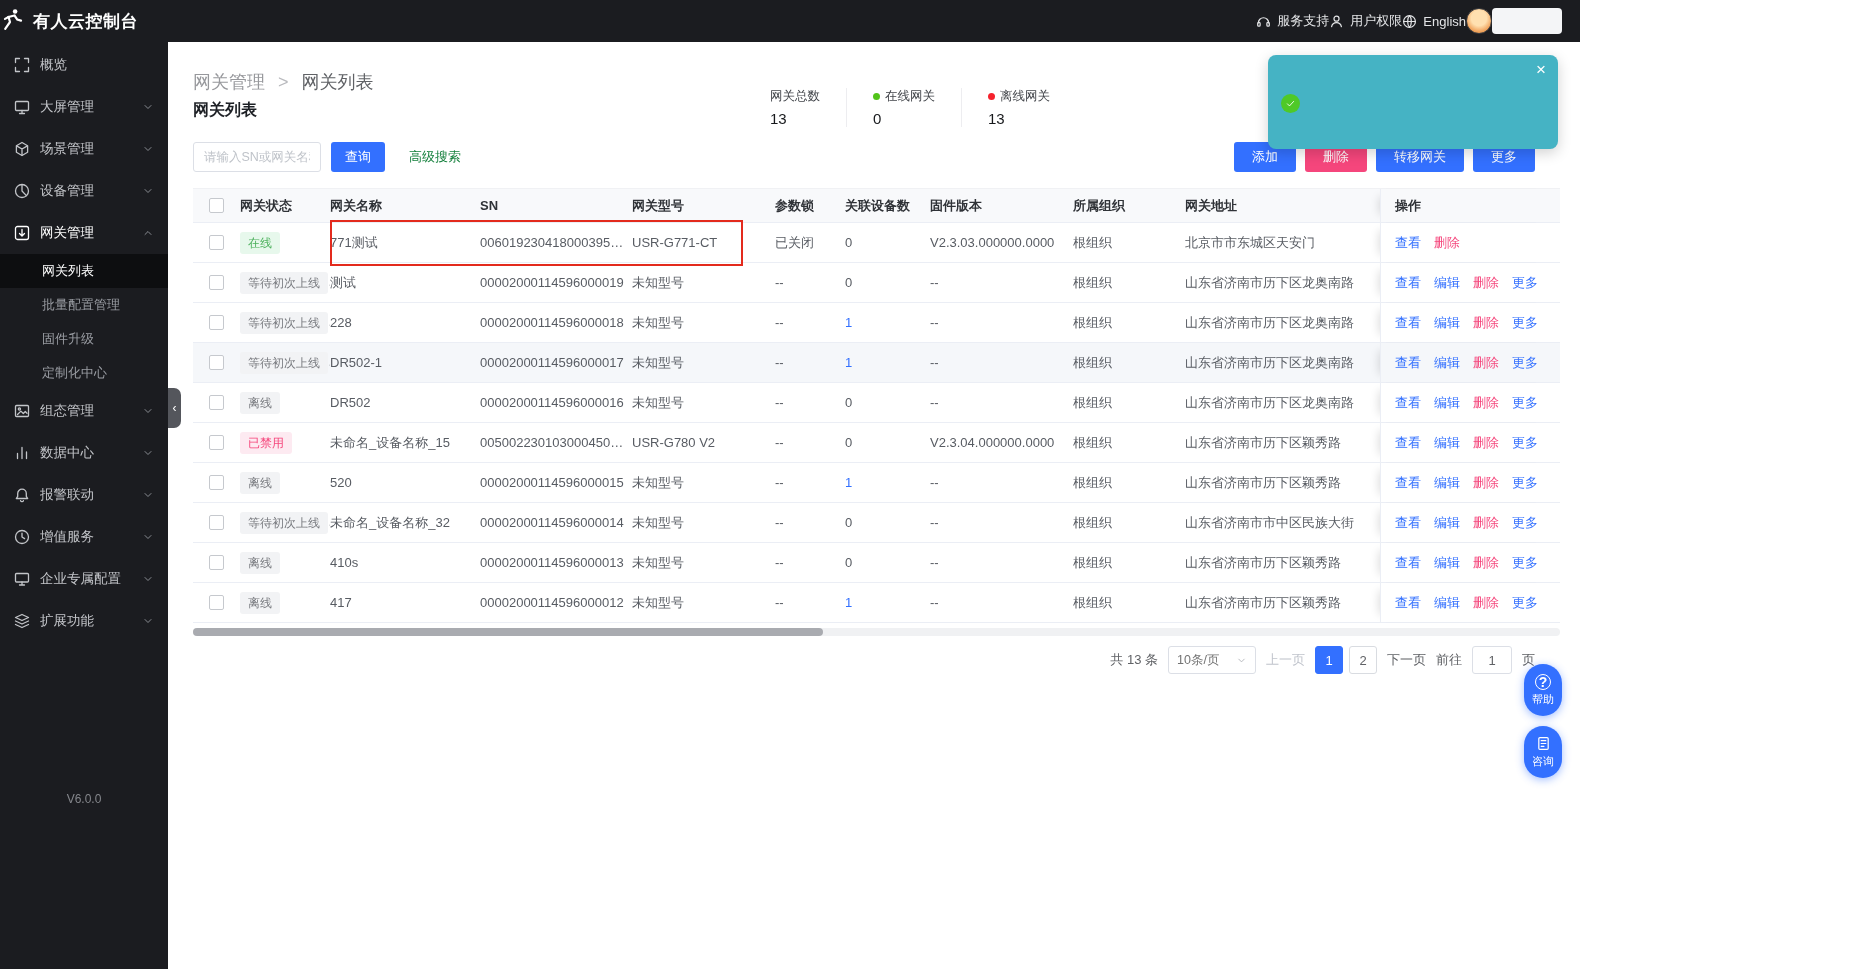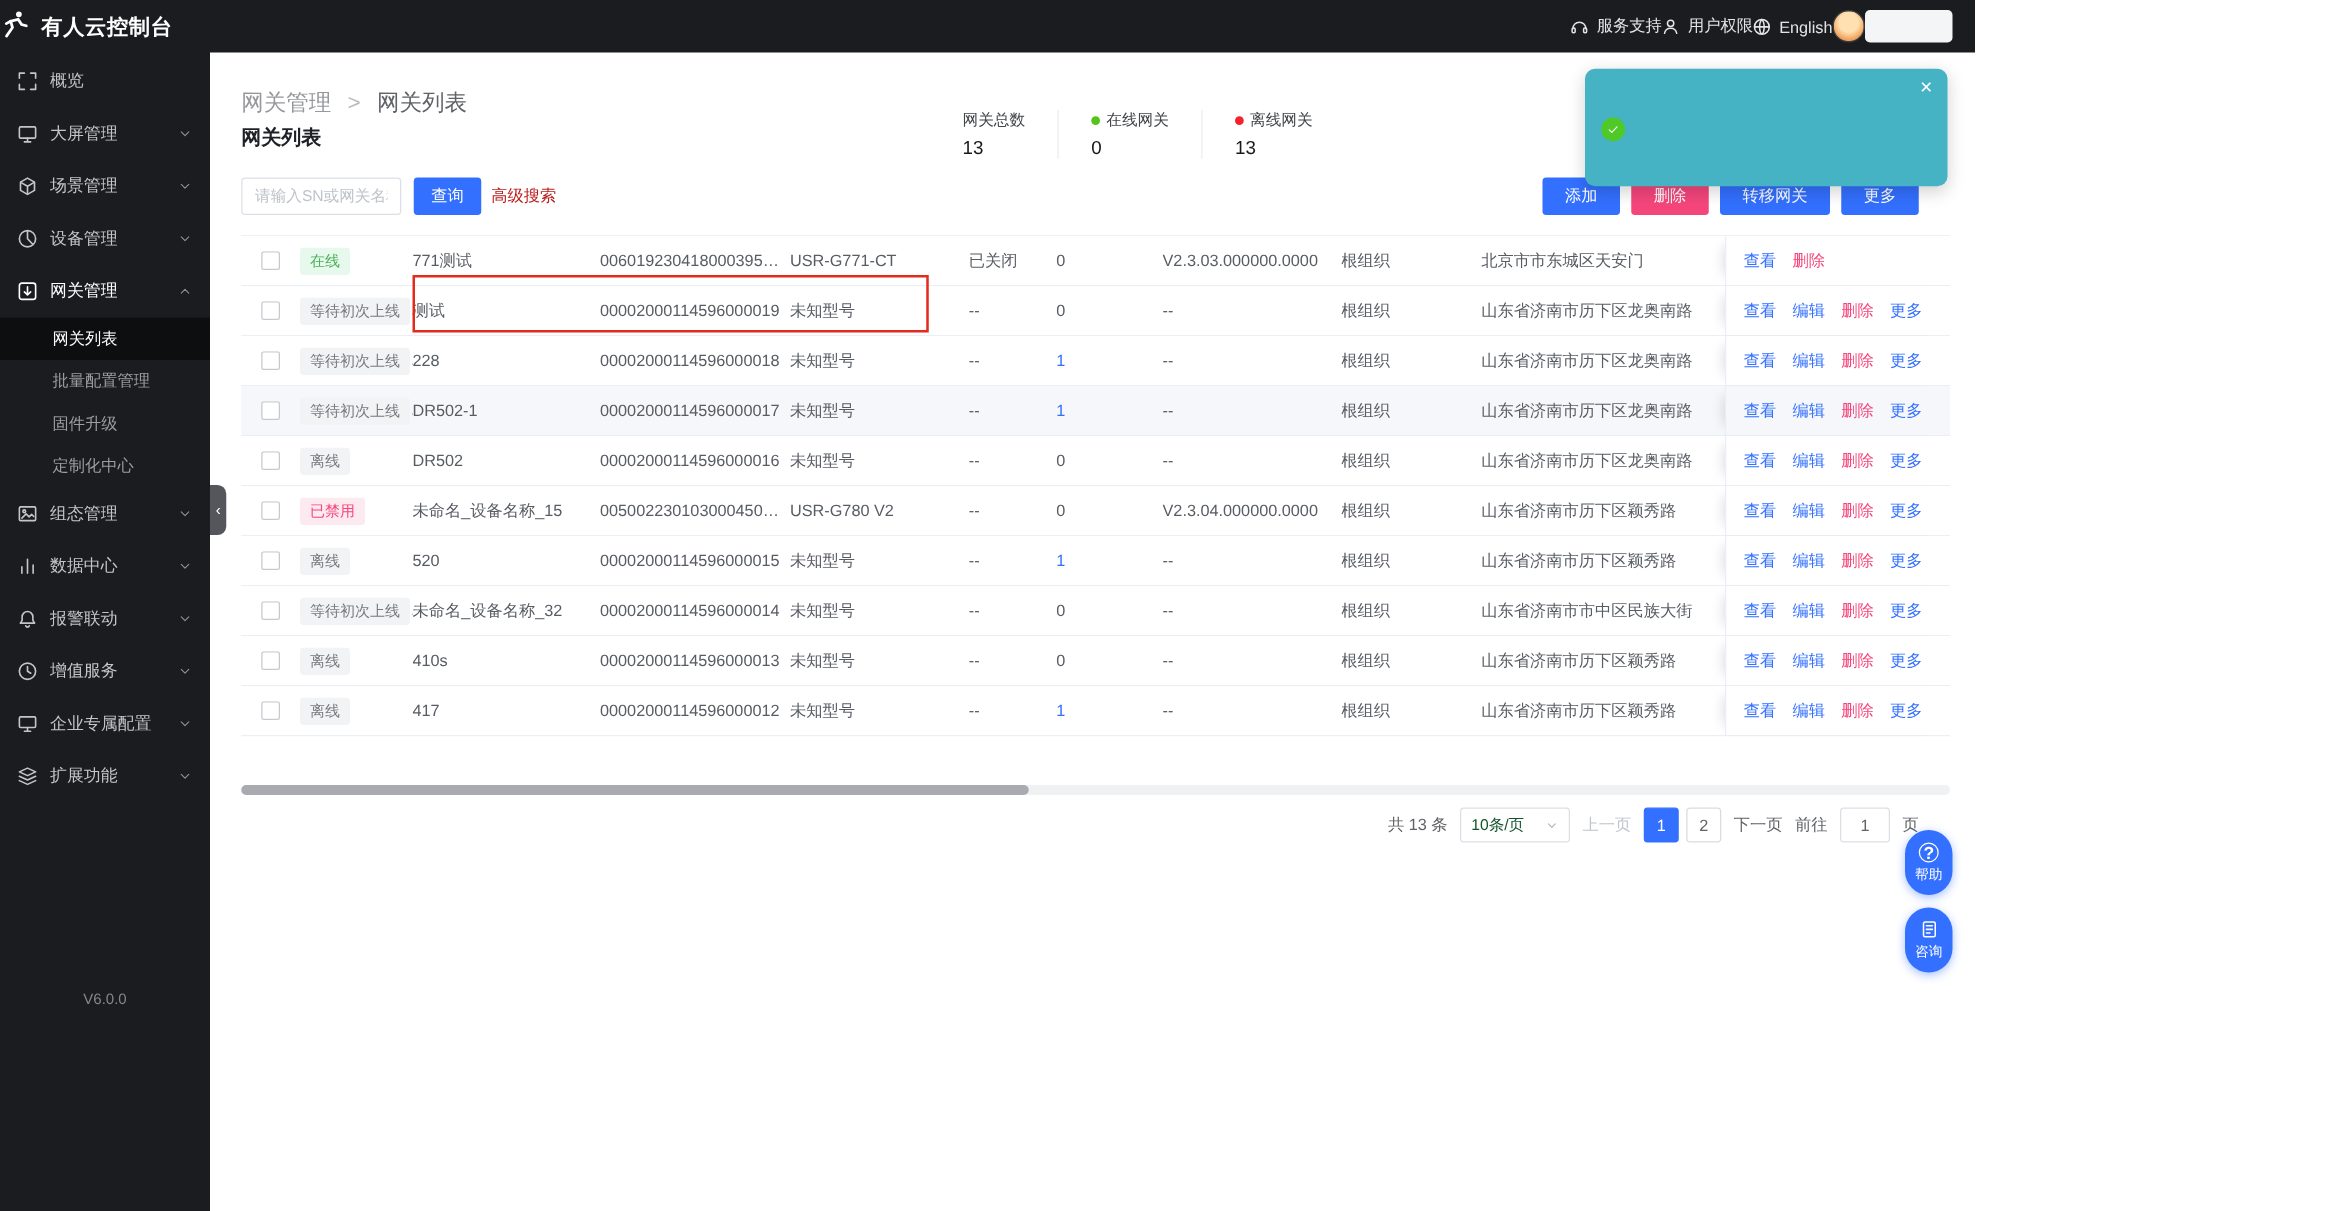--- a/index.html
+++ b/index.html
@@ -43,21 +43,21 @@
 .dot{width:7px;height:7px;border-radius:50%;display:inline-block}
 .stat-value{margin-top:5px;font-size:15px;font-weight:normal;color:#17191c}
 
 .toolbar{position:absolute;left:25px;top:100px;width:1342px;display:flex;align-items:center}
 .search-input{width:128px;height:30px;border:1px solid #dcdfe6;border-radius:3px;padding:0 10px;font-size:12.5px;color:#333;outline:none;font-family:inherit}
 .search-input::placeholder{color:#bfc3c9}
 .btn{height:30px;padding:0 18px;border:none;border-radius:3px;color:#fff;font-size:13px;cursor:pointer;font-family:inherit;white-space:nowrap}
 .btn.primary{background:#3370ff}
 .btn.danger{background:#f5467c}
 .q-btn{margin-left:10px;padding:0 14px}
-.adv-link{margin-left:8px;color:#b91c1c;cursor:pointer}
+.adv-link{margin-left:24px;color:#15803d;cursor:pointer}
 .toolbar-right{margin-left:auto;display:flex;gap:9px}
 
 .table{position:absolute;left:25px;top:146px;width:1367px;border-top:1px solid #f0f1f4}
 .t-head,.t-row{display:flex;align-items:center}
 .t-head{height:34px;background:#f8f9fb;border-bottom:1px solid #ebeef5;font-weight:bold;color:#2f3237}
 .t-row{height:40px;border-bottom:1px solid #ebeef5;color:#585c63;background:#fff}
 .t-row.hover{background:#f5f7fa}
 .cell{padding-right:8px;white-space:nowrap;overflow:hidden;text-overflow:ellipsis;flex:none}
 .c0{width:47px;display:flex;justify-content:center;padding-right:0}
 .c1{width:90px}.c2{width:150px}.c3{width:152px}.c4{width:143px}.c5{width:70px}
@@ -71,21 +71,21 @@
 .badge.online{background:#e7f8ec;color:#4cb05c}
 .badge.waiting,.badge.offline{background:#f2f3f5;color:#77797e}
 .badge.disabled{background:#fdeaf1;color:#f5467c}
 .lnk{color:#3370ff;cursor:pointer}
 .op{cursor:pointer;color:#3370ff}
 .op.danger{color:#f5467c}
 
 .hscroll{position:absolute;left:25px;top:586px;width:1367px;height:8px;background:#f0f1f3;border-radius:4px;cursor:pointer}
 .hthumb{position:absolute;left:0;top:0;width:630px;height:8px;background:#a9abb0;border-radius:4px;cursor:grab}
 .pagination{position:absolute;left:25px;top:604px;width:1342px;display:flex;align-items:center;justify-content:flex-end;gap:10px;color:#606266;font-size:13px}
-.pg-select{width:88px;height:28px;border:1px solid #dcdfe6;border-radius:3px;display:flex;align-items:center;justify-content:space-between;padding:0 8px;font-size:12.5px;cursor:pointer;color:#14532d;background:#fff}
+.pg-select{width:88px;height:28px;border:1px solid #dcdfe6;border-radius:3px;display:flex;align-items:center;justify-content:space-between;padding:0 8px;font-size:12.5px;cursor:pointer;color:#737373;background:#fff}
 .pg-caret{display:flex;color:#b0b3b8}
 .pg-prev{color:#c0c4cc;cursor:default}
 .pg-pages{display:flex;gap:6px}
 .pg-page{min-width:28px;height:28px;border:1px solid #d9dce1;border-radius:3px;display:flex;align-items:center;justify-content:center;cursor:pointer;background:#fff}
 .pg-page.active{background:#3370ff;border-color:#3370ff;color:#fff}
 .pg-next{cursor:pointer}
 .pg-input{width:40px;height:28px;border:1px solid #dcdfe6;border-radius:3px;text-align:center;font-size:13px;color:#606266;outline:none;font-family:inherit;background:#fff}
 
 .toast{position:absolute;left:1268px;top:55px;width:290px;height:94px;background:#45b3c4;border-radius:8px;z-index:40;color:#fff;box-shadow:0 4px 14px rgba(0,0,0,.18)}
 .toast-check{position:absolute;left:13px;top:39px;width:19px;height:19px;border-radius:50%;background:#4fc928;display:flex;align-items:center;justify-content:center}
@@ -338,20 +338,35 @@
       <span class="adv-link">高级搜索</span>
       <div class="toolbar-right">
         <button class="btn primary">添加</button>
         <button class="btn danger">删除</button>
         <button class="btn primary">转移网关</button>
         <button class="btn primary">更多</button>
       </div>
     </div>
 
     <div class="table">
+      <div class="t-head">
+          <div class="cell c0">
+            <span class="cb"></span>
+          </div>
+          <div class="cell c1">网关状态</div>
+          <div class="cell c2">网关名称</div>
+          <div class="cell c3">SN</div>
+          <div class="cell c4">网关型号</div>
+          <div class="cell c5">参数锁</div>
+          <div class="cell c6">关联设备数</div>
+          <div class="cell c7">固件版本</div>
+          <div class="cell c8">所属组织</div>
+          <div class="cell c9">网关地址</div>
+          <div class="cell c10">操作</div>
+        </div>
       <div class="t-body">
           <div class="t-row">
             <div class="cell c0">
               <span class="cb"></span>
             </div>
             <div class="cell c1"><span class="badge online">在线</span></div>
             <div class="cell c2">771测试</div>
             <div class="cell c3">00601923041800039533</div>
             <div class="cell c4">USR-G771-CT</div>
             <div class="cell c5">已关闭</div>

